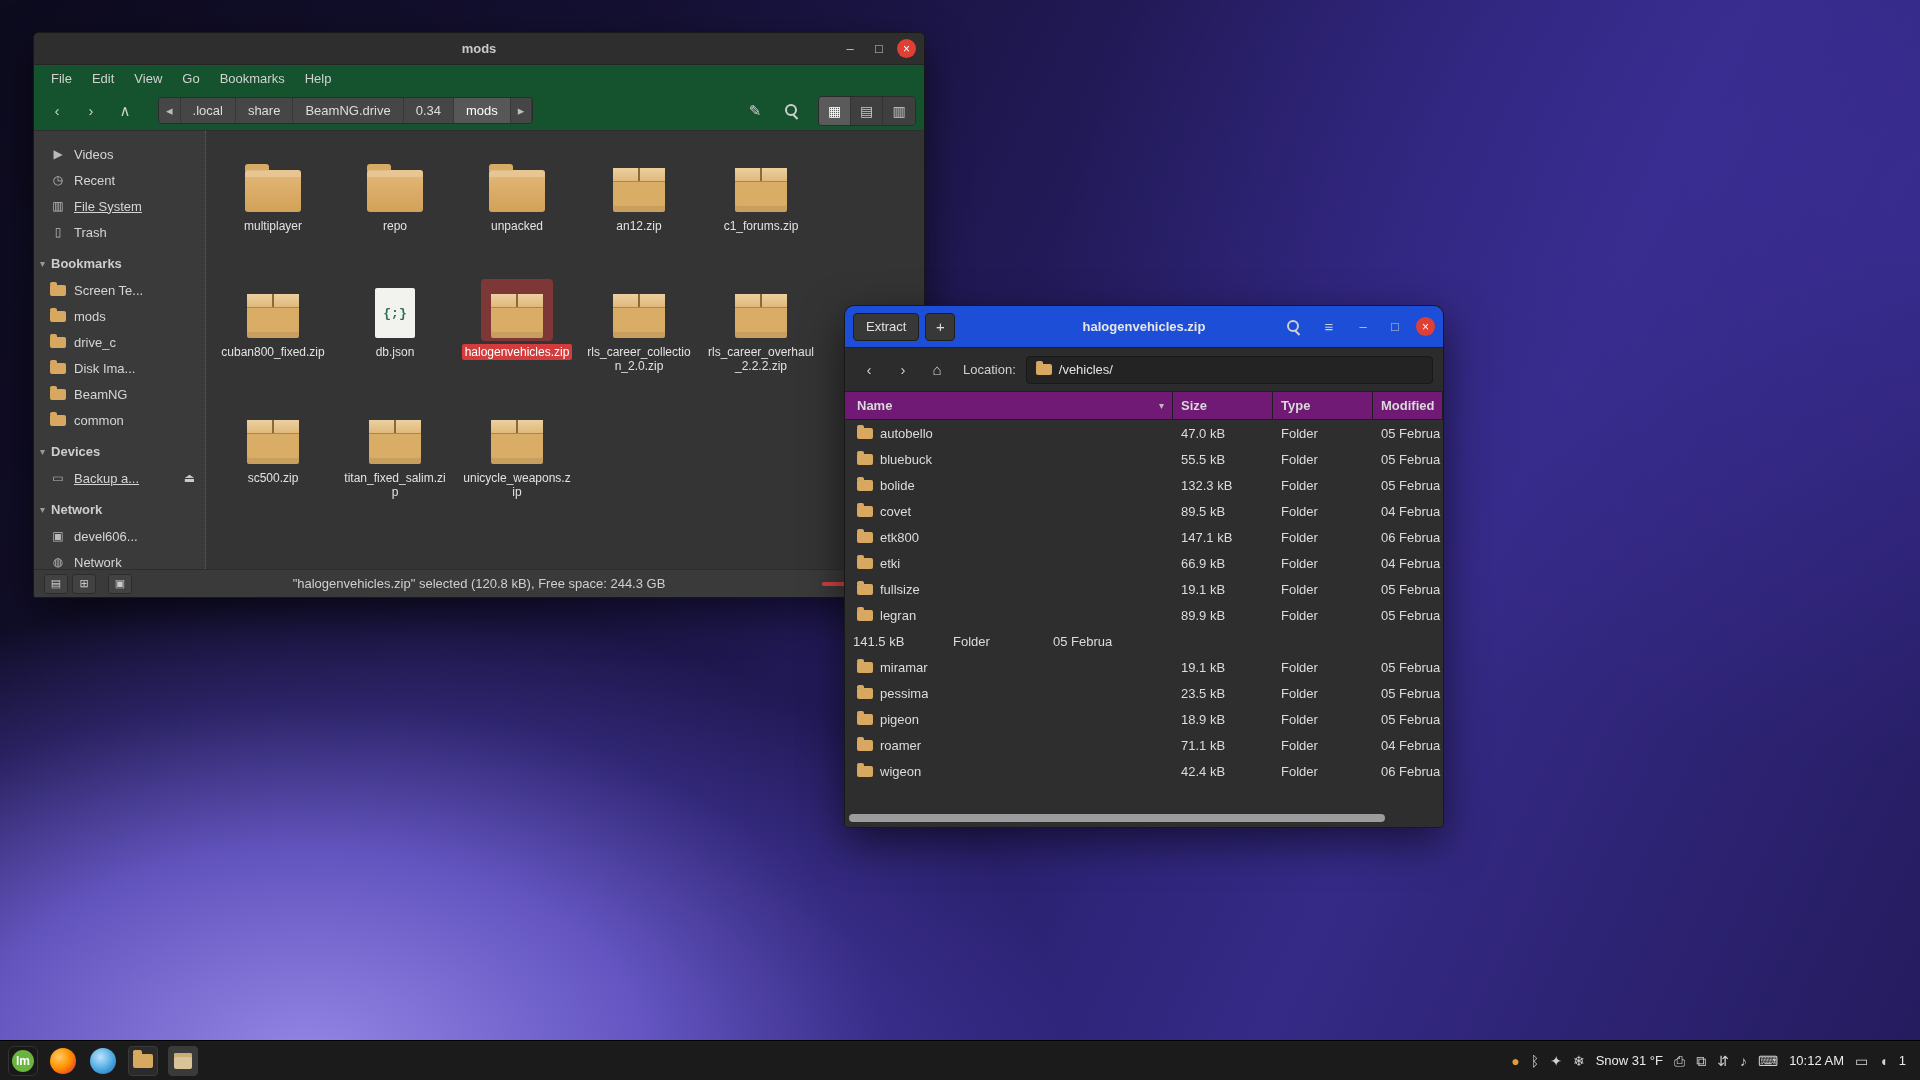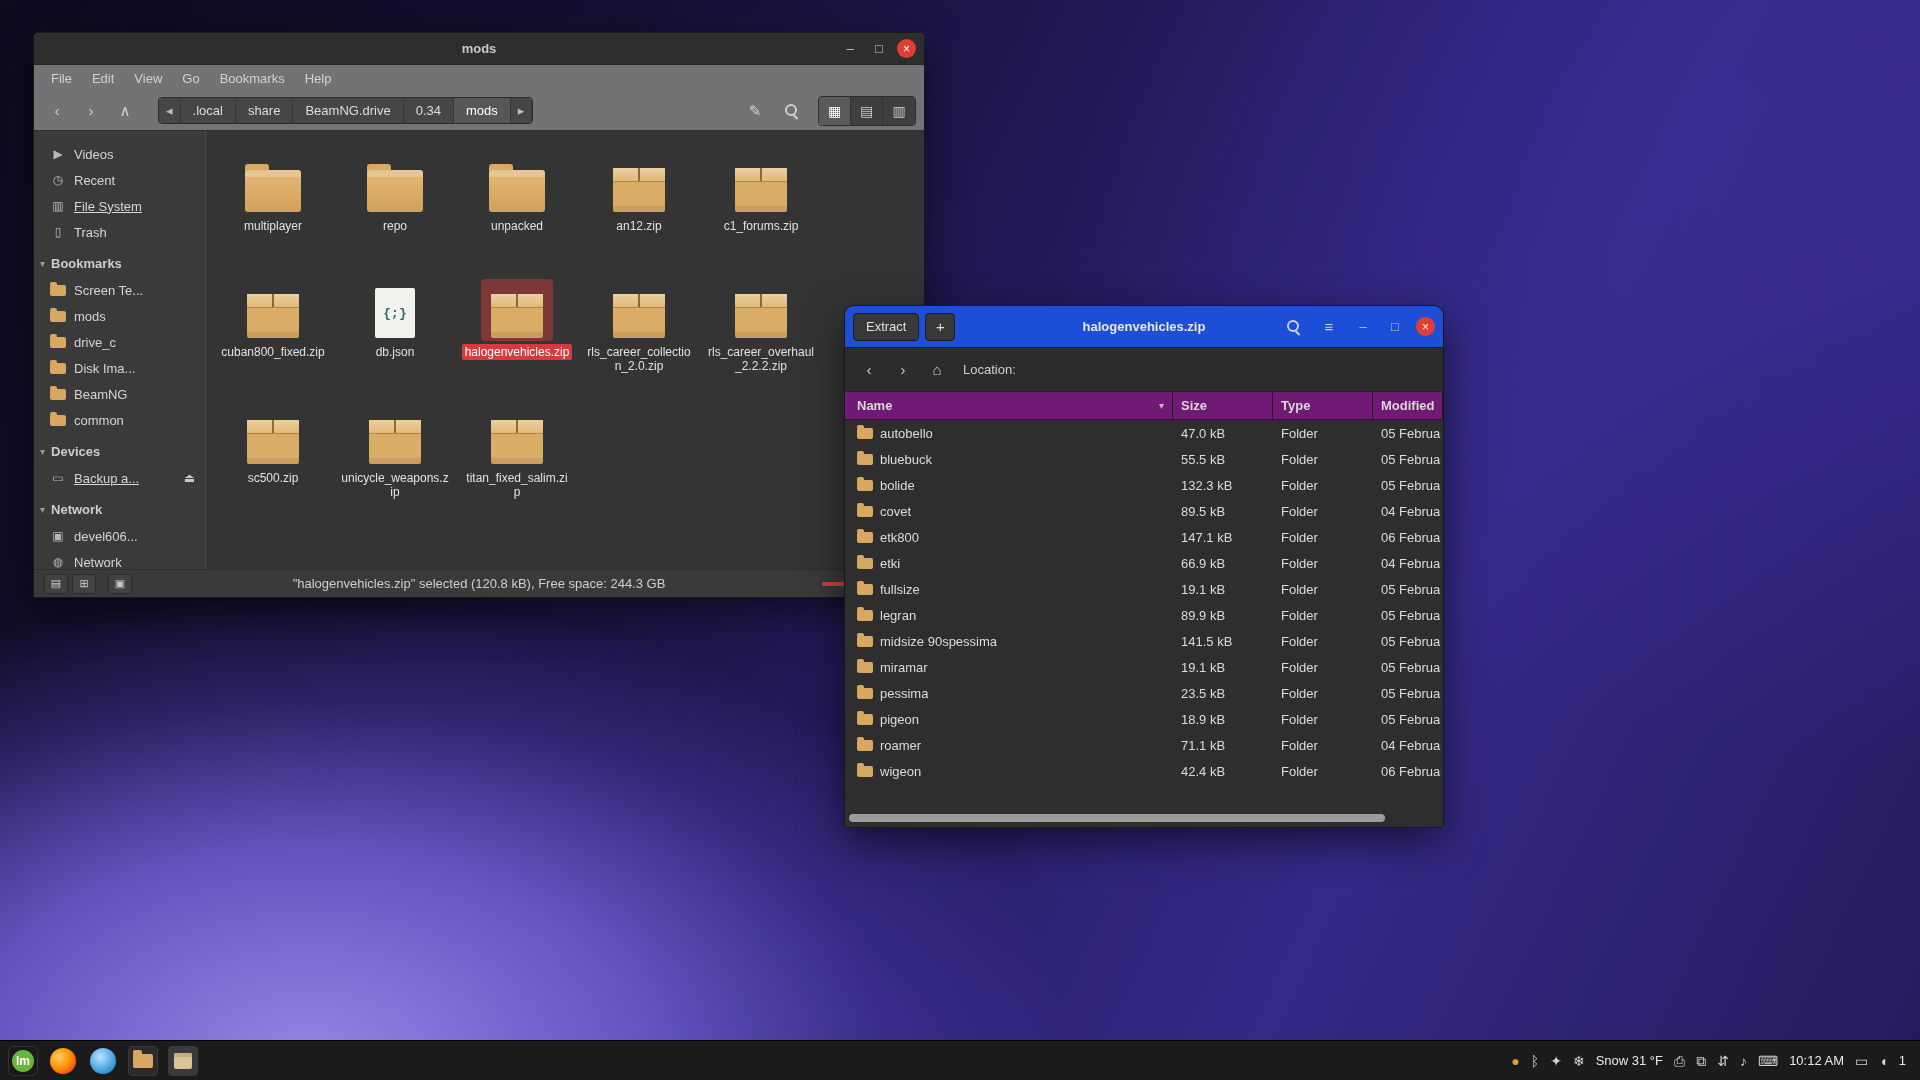--- a/index.html
+++ b/index.html
@@ -14,21 +14,21 @@
   .wallpaper::after { content:""; position:absolute; inset:0;
     background:radial-gradient(75% 85% at 102% 18%, rgba(64,50,164,.55) 0%, rgba(64,50,164,0) 62%); }
 
   
   .win { position:absolute; box-shadow:0 14px 42px rgba(0,0,0,.55); border:1px solid #181818; }
   .wbtn { display:inline-flex; align-items:center; justify-content:center; width:22px; height:22px;
     color:#c6c6c6; font-size:13px; cursor:default; }
   .wbtn.close { background:#df3f35; color:#fff; border-radius:50%; width:19px; height:19px; font-size:12px; }
 
   
-  .nemo { left:33px; top:32px; width:892px; height:566px; background:#737373; border-radius:6px 6px 3px 3px;
+  .nemo { left:33px; top:32px; width:892px; height:566px; background:#14532d; border-radius:6px 6px 3px 3px;
     display:flex; flex-direction:column; overflow:hidden; }
   .nemo .titlebar { height:32px; background:#2e2e2e; border-bottom:1px solid #252525; position:relative;
     display:flex; align-items:center; justify-content:center; flex:none; }
   .nemo .ttl { color:#c9c9c9; font-weight:bold; font-size:13px; }
   .nemo .ctl { position:absolute; right:8px; top:0; height:100%; display:flex; align-items:center; gap:7px; }
   .menubar { height:26px; display:flex; align-items:center; padding-left:8px; gap:2px; flex:none; }
   .menu-item { padding:3px 9px; color:#d2d2d2; border-radius:3px; }
   .toolbar { height:40px; display:flex; align-items:center; padding:0 8px; gap:4px; flex:none;
     border-bottom:1px solid #2e2e2e; }
   .tbtn { width:30px; height:28px; display:inline-flex; align-items:center; justify-content:center;
@@ -334,27 +334,27 @@
             <div class="cell">
               <div class="ico-wrap">
                 <div class="ico-zip"></div>
               </div>
               <div class="lbl">sc500.zip</div>
             </div>
             <div class="cell">
               <div class="ico-wrap">
                 <div class="ico-zip"></div>
               </div>
+              <div class="lbl">titan_fixed_salim.zip</div>
+            </div>
+            <div class="cell">
+              <div class="ico-wrap">
+                <div class="ico-zip"></div>
+              </div>
               <div class="lbl">unicycle_weapons.zip</div>
-            </div>
-            <div class="cell">
-              <div class="ico-wrap">
-                <div class="ico-zip"></div>
-              </div>
-              <div class="lbl">titan_fixed_salim.zip</div>
             </div>
           </div>
       </div>
     </div>
     <div class="statusbar">
       <div class="toggles">
         <span class="sbtn">▤</span>
         <span class="sbtn">⊞</span>
         <span class="sbtn" style="margin-left:8px">▣</span>
       </div>
@@ -381,20 +381,24 @@
         <span class="wbtn">–</span>
         <span class="wbtn">□</span>
         <span class="wbtn close">×</span>
       </div>
     </div>
     <div class="pathbar">
       <span class="pbtn">‹</span>
       <span class="pbtn">›</span>
       <span class="pbtn">⌂</span>
       <span class="loc-label">Location:</span>
+      <div class="loc-entry">
+        <span class="mini-folder"></span>
+        <span>/vehicles/</span>
+      </div>
     </div>
     <div class="listheader">
         <div class="col c0">Name<span class="sort">▾</span></div>
         <div class="col c1">Size</div>
         <div class="col c2">Type</div>
         <div class="col c3">Modified</div>
       </div>
     <div class="listbody">
       <div class="arow">
           <div class="col c0">
@@ -462,24 +466,20 @@
         <div class="arow">
           <div class="col c0">
             <span class="mini-folder"></span>
             <span class="nm">legran</span>
           </div>
           <div class="col c1">89.9 kB</div>
           <div class="col c2">Folder</div>
           <div class="col c3">05 Februa</div>
         </div>
         <div class="arow">
-          <div class="col c0">
-            <span class="mini-folder"></span>
-            <span class="nm">midsize 90spessima</span>
-          </div>
           <div class="col c1">141.5 kB</div>
           <div class="col c2">Folder</div>
           <div class="col c3">05 Februa</div>
         </div>
         <div class="arow">
           <div class="col c0">
             <span class="mini-folder"></span>
             <span class="nm">miramar</span>
           </div>
           <div class="col c1">19.1 kB</div>

